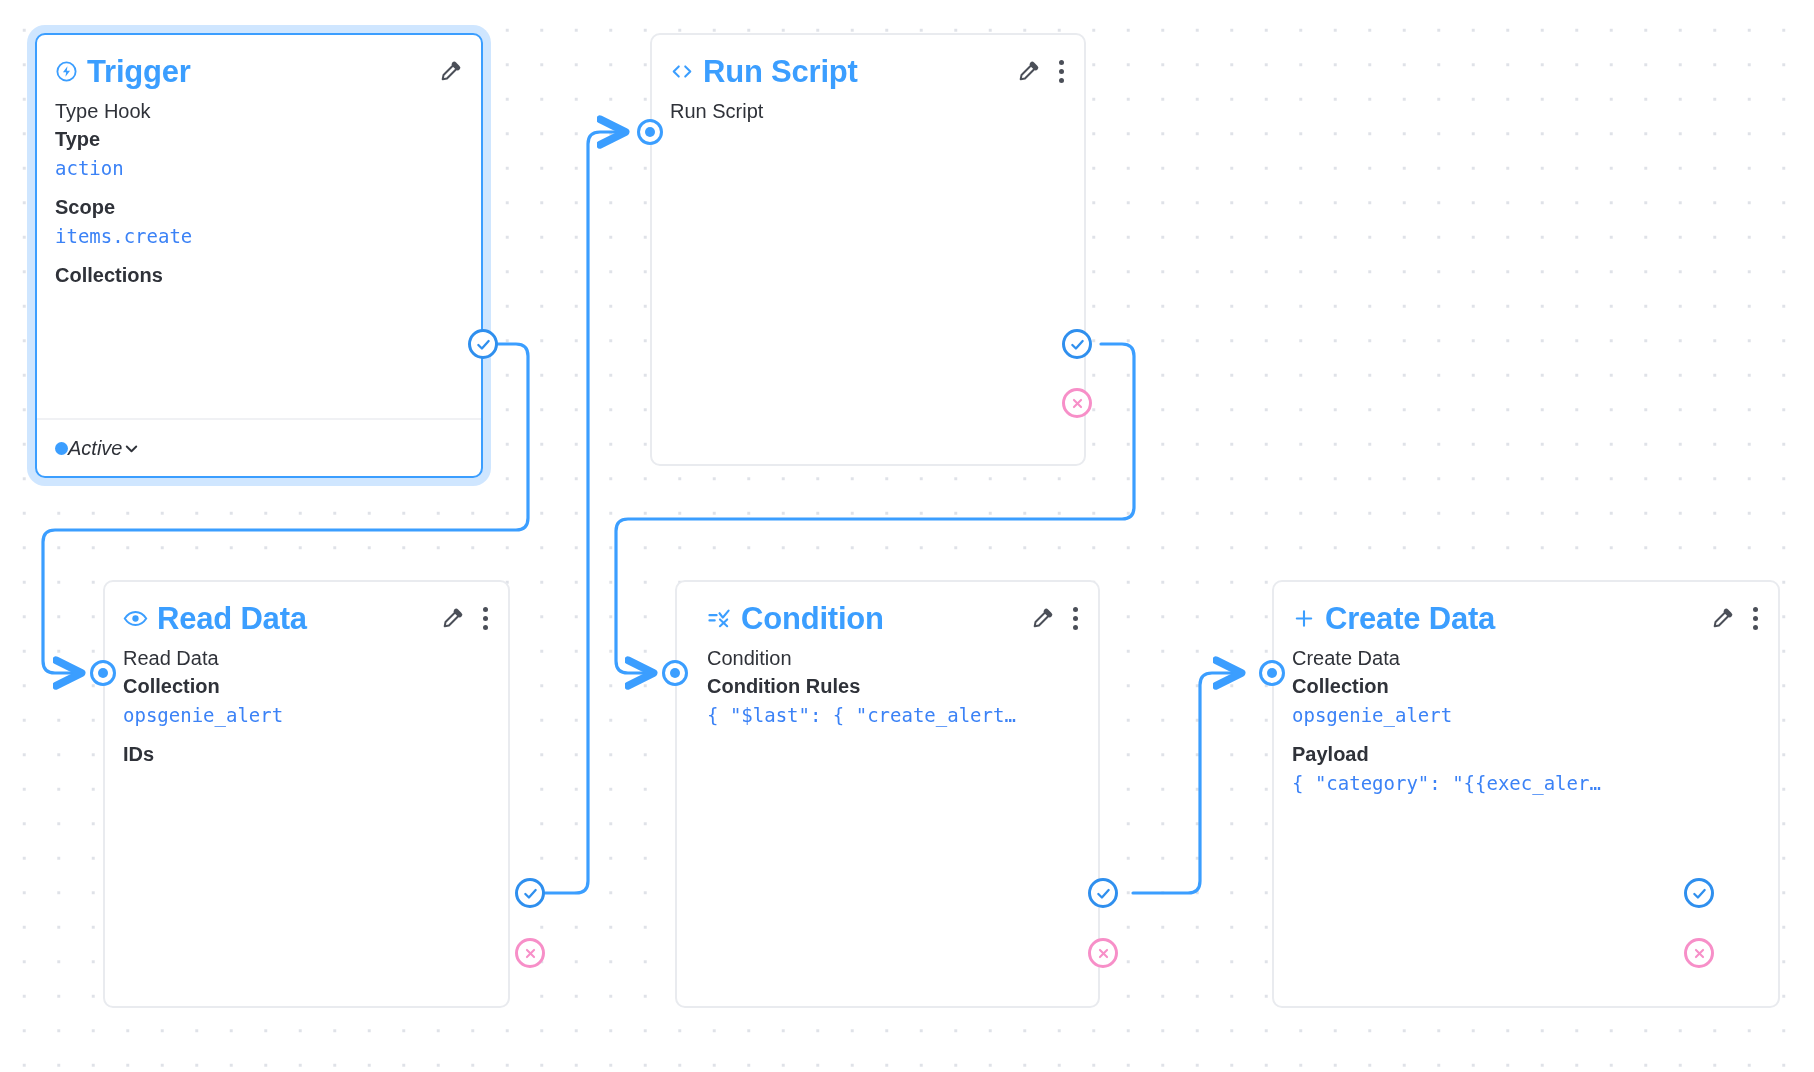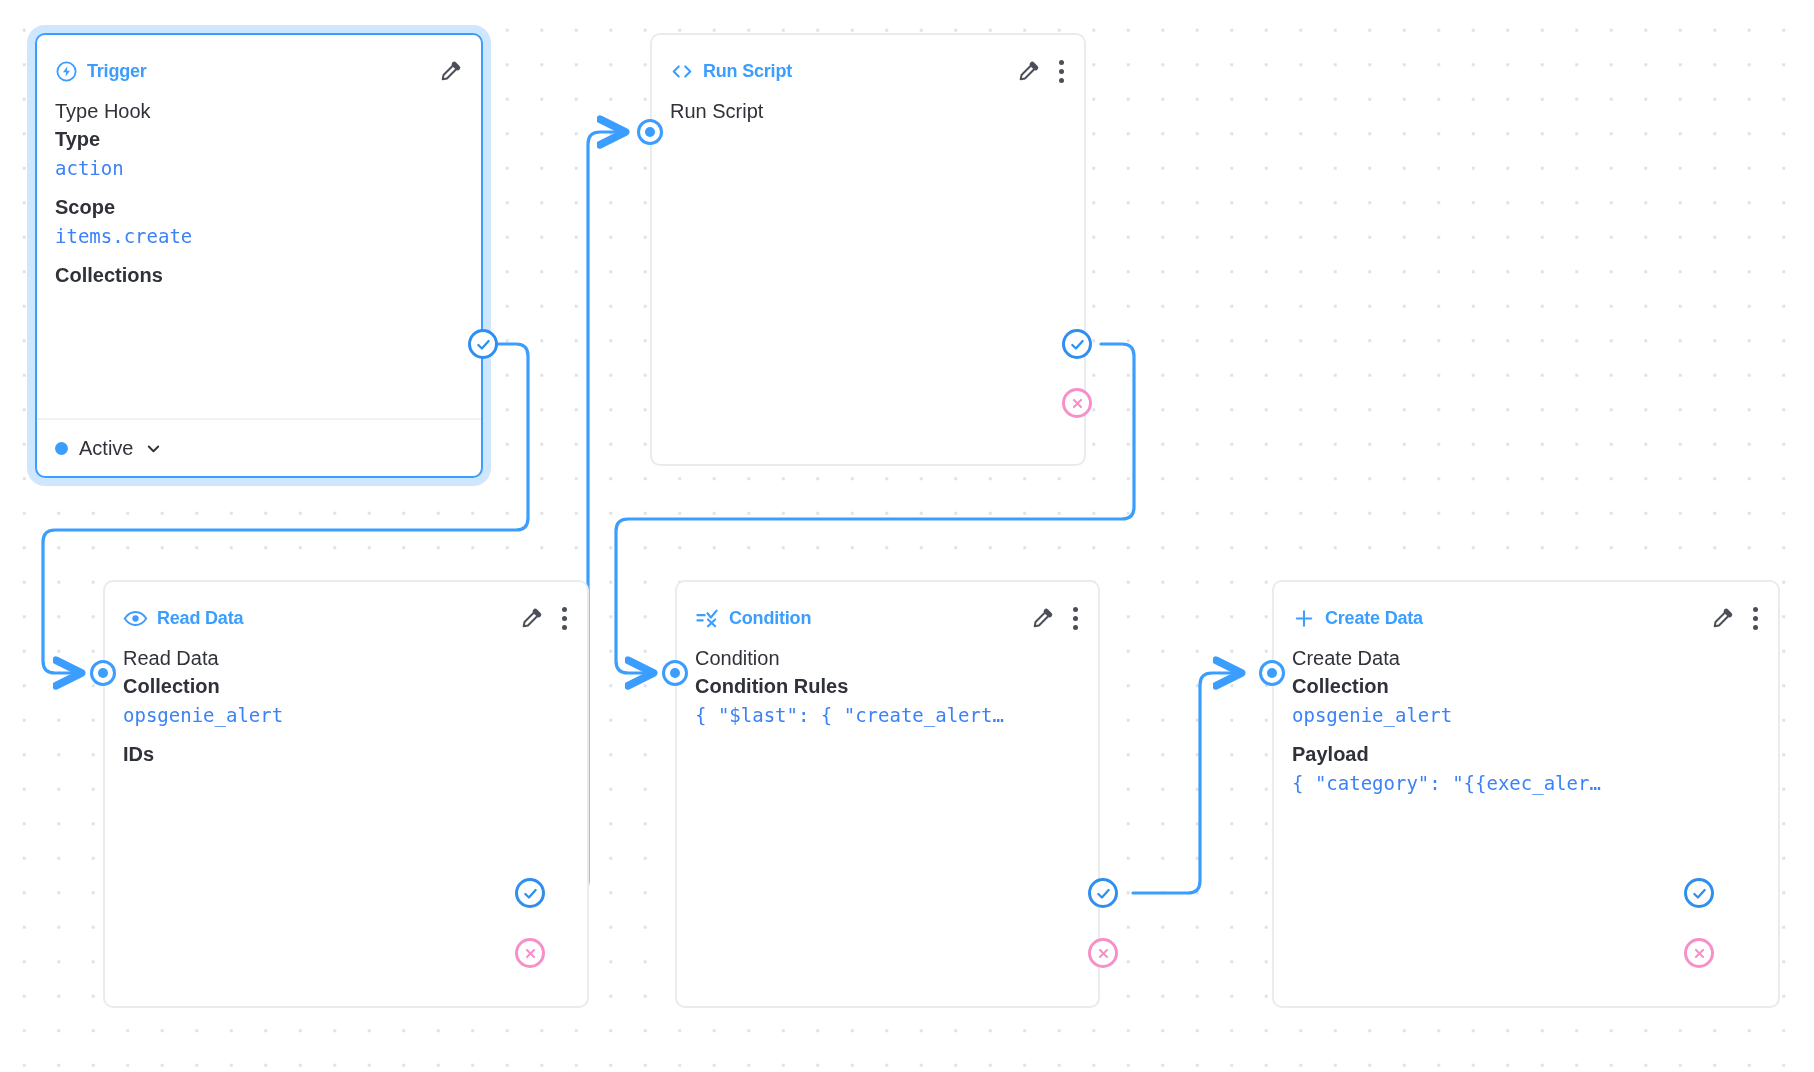--- a/index.html
+++ b/index.html
@@ -41,21 +41,21 @@
     display: flex;
     align-items: center;
     padding: 16px 18px 0 18px;
     height: 56px;
   }
   .head-title {
     display: flex;
     align-items: center;
     gap: 9px;
     color: #3b9eff;
-    font-size: 18px;
+    font-size: 31px;
     font-weight: bold;
     letter-spacing: -0.2px;
     line-height: 1;
   }
   .head-actions {
     margin-left: auto;
     display: flex;
     align-items: center;
     gap: 16px;
   }
@@ -87,21 +87,21 @@
   }
   .gap { height: 11px; }
   .panel-foot {
     position: absolute;
     left: 0; right: 0; bottom: 0;
     height: 58px;
     border-top: 2px solid #f0f1f4;
     display: flex;
     align-items: center;
     padding: 0 18px;
-    gap: 11px;
+    font-style: italic;
   }
   .dot-active {
     width: 13px; height: 13px; border-radius: 50%;
     background: #3b9eff; flex: none;
   }
   .foot-text { font-size: 20px; color: #2f3239; }
   
   .port {
     position: absolute;
     border-radius: 50%;
@@ -230,21 +230,21 @@
     <svg width="19" height="19" viewBox="0 0 24 24">
       <path d="M5.5 12.6 L10 17 L18.5 7.6" fill="none" stroke="#2f8fee" stroke-width="2.9" stroke-linecap="round" stroke-linejoin="round"></path>
     </svg>
   </div>
   <div class="port port-err" style="left:1062px; top:388px;">
     <svg width="17" height="17" viewBox="0 0 24 24">
       <path d="M7 7 L17 17 M17 7 L7 17" fill="none" stroke="#f78fc8" stroke-width="2.9" stroke-linecap="round"></path>
     </svg>
   </div>
 
-  <div class="panel" style="left:103px; top:580px; width:486px; height:428px;">
+  <div class="panel" style="left:103px; top:580px; width:407px; height:428px;">
     <div class="panel-head">
       <span class="head-title">
         <span class="ic">
           <svg width="25" height="23" viewBox="0 0 26 24">
             <path d="M1.8 12 C5 7 9 5.2 13 5.2 C17 5.2 21 7 24.2 12
                      C21 17 17 18.8 13 18.8 C9 18.8 5 17 1.8 12 Z" fill="none" stroke="#3b9eff" stroke-width="2"></path>
             <circle cx="13" cy="12" r="3.3" fill="#3b9eff"></circle>
           </svg>
         </span>
         <span>Read Data</span>
@@ -278,21 +278,21 @@
     <svg width="19" height="19" viewBox="0 0 24 24">
       <path d="M5.5 12.6 L10 17 L18.5 7.6" fill="none" stroke="#2f8fee" stroke-width="2.9" stroke-linecap="round" stroke-linejoin="round"></path>
     </svg>
   </div>
   <div class="port port-err" style="left:515px; top:938px;">
     <svg width="17" height="17" viewBox="0 0 24 24">
       <path d="M7 7 L17 17 M17 7 L7 17" fill="none" stroke="#f78fc8" stroke-width="2.9" stroke-linecap="round"></path>
     </svg>
   </div>
 
-  <div class="panel" style="left:675px; top:580px; width:425px; height:428px;">
+  <div class="panel" style="left:675px; top:580px; width:425px; height:428px;padding-left:12px;">
     <div class="panel-head">
       <span class="head-title">
         <span class="ic">
           <svg width="25" height="23" viewBox="0 0 26 24">
             <path d="M2.5 8.5 H10 M2.5 14 H8" fill="none" stroke="#3b9eff" stroke-width="2.2" stroke-linecap="round"></path>
             <path d="M13 6.5 L16.5 11 L22.5 3.8" fill="none" stroke="#3b9eff" stroke-width="2.2" stroke-linecap="round" stroke-linejoin="round"></path>
             <path d="M13.5 13 L21 20 M21 13 L13.5 20" fill="none" stroke="#3b9eff" stroke-width="2.2" stroke-linecap="round"></path>
           </svg>
         </span>
         <span>Condition</span>

